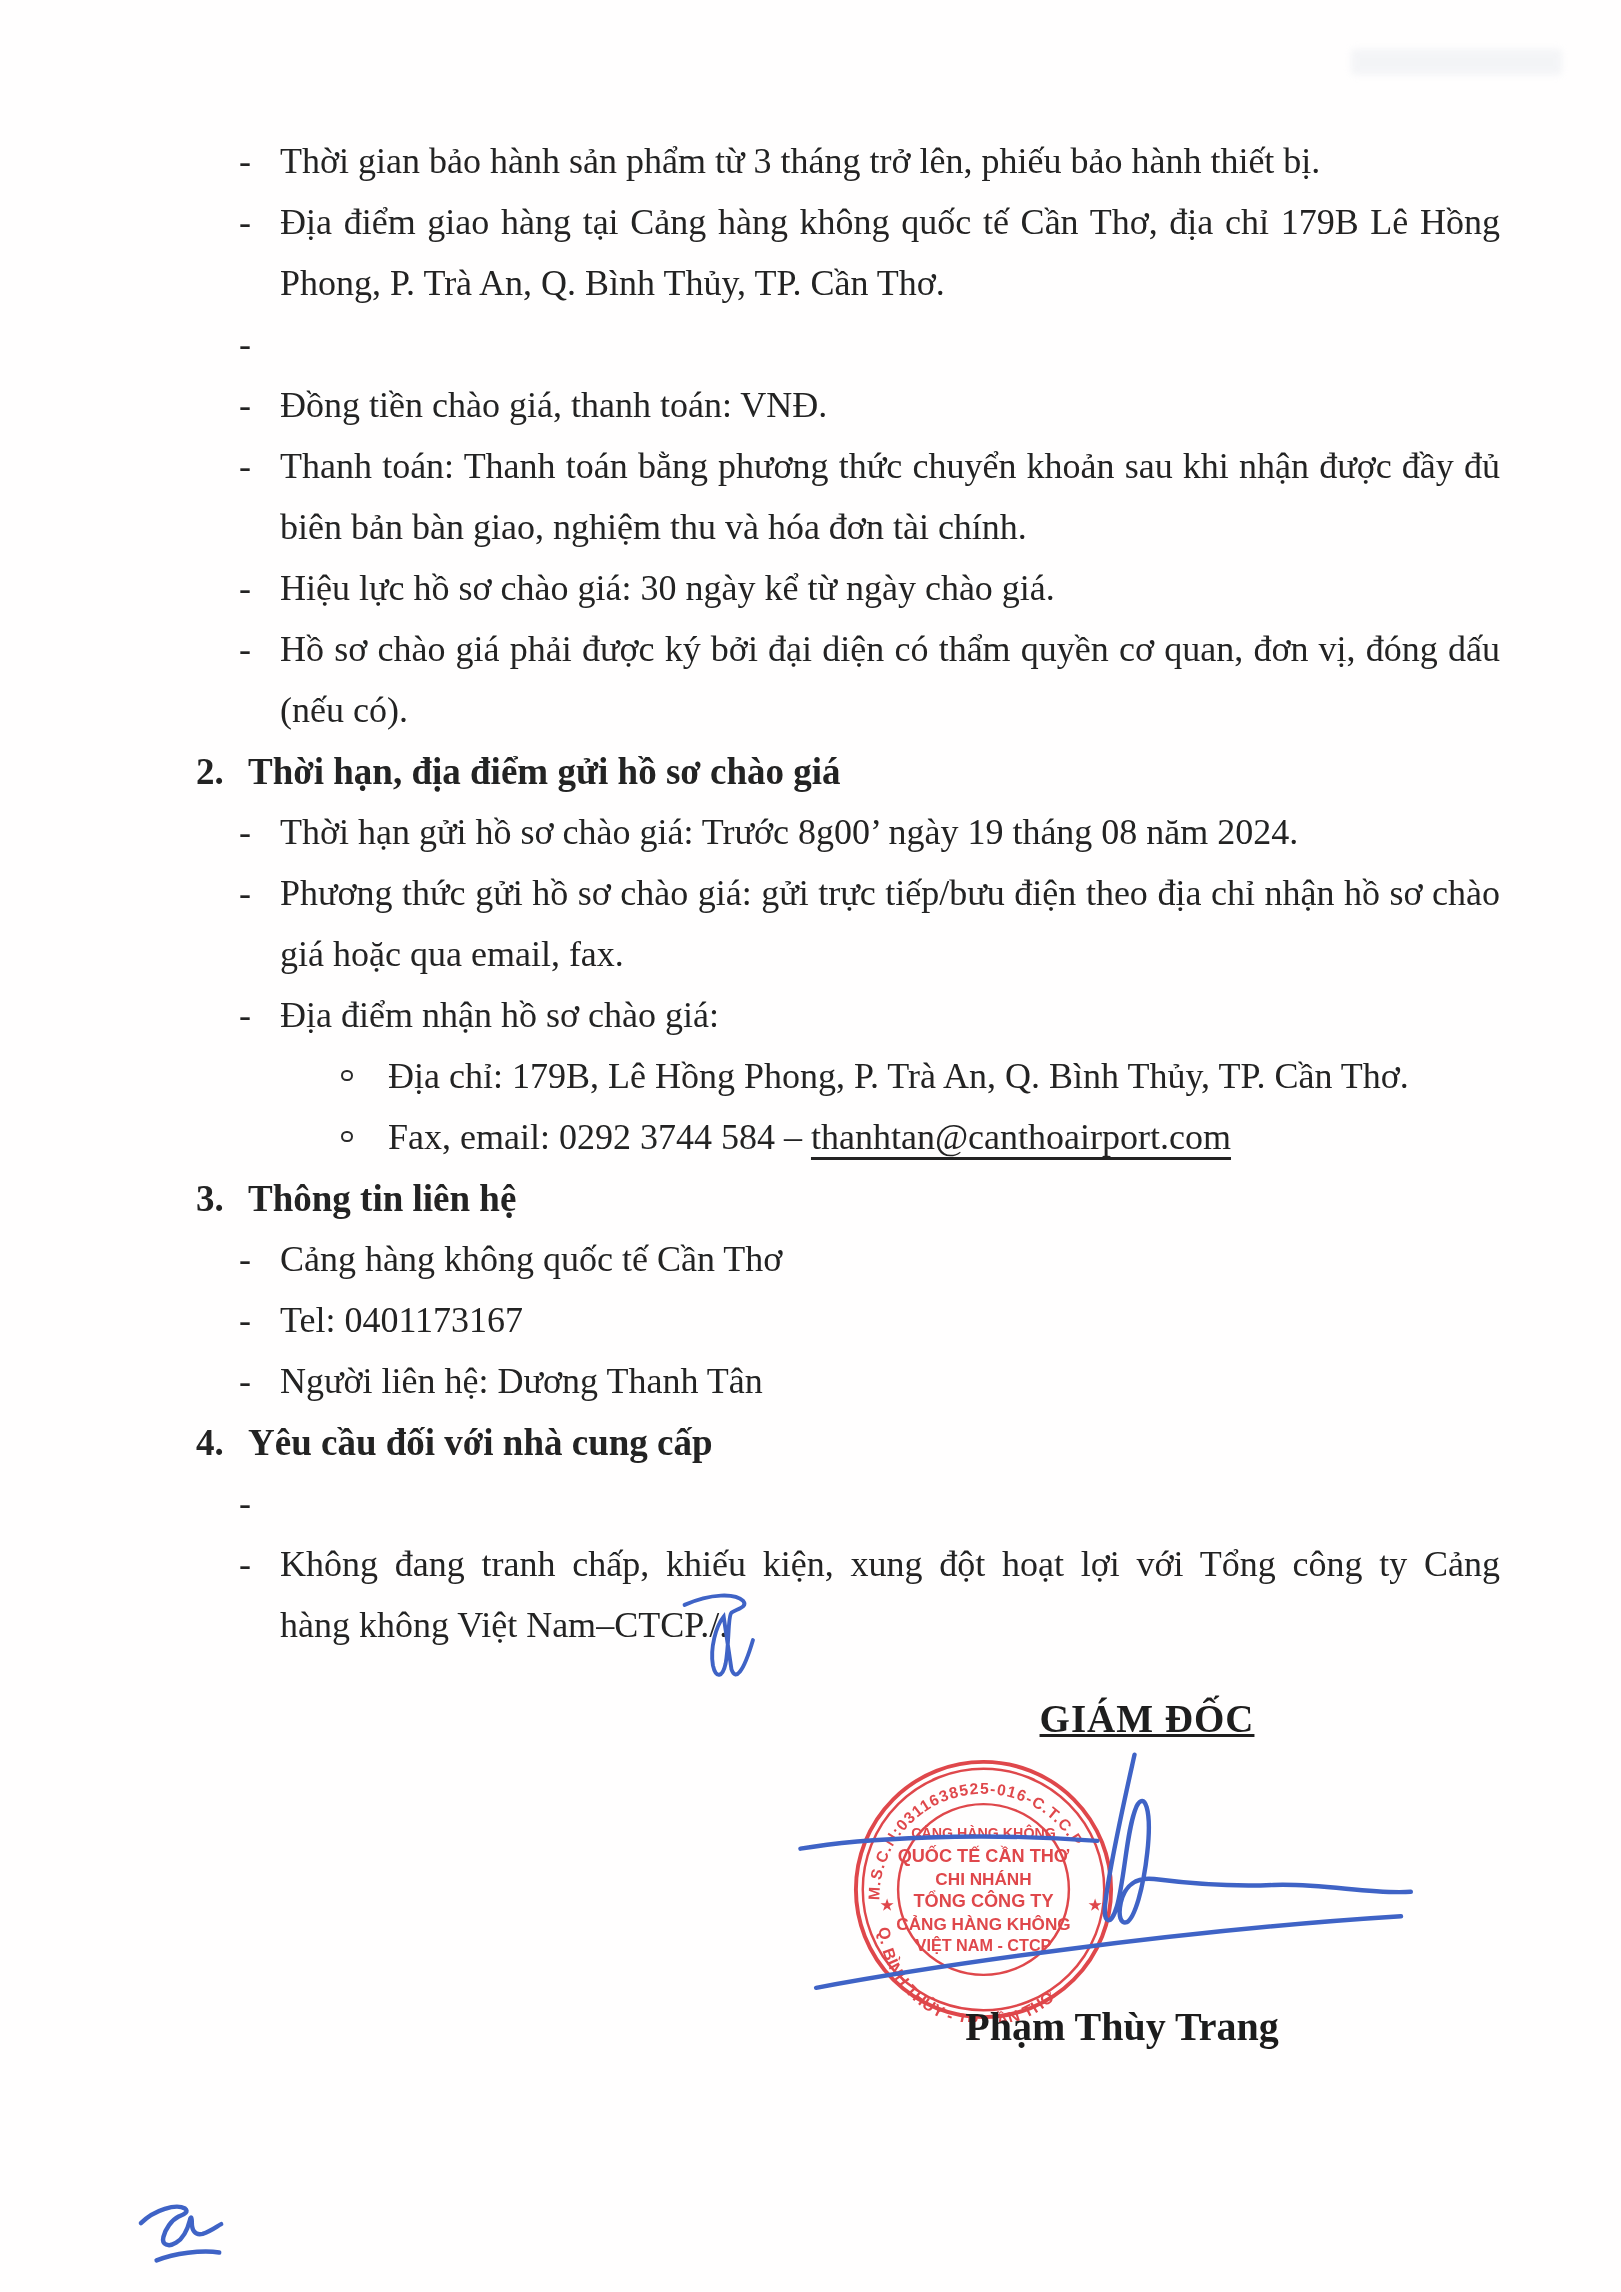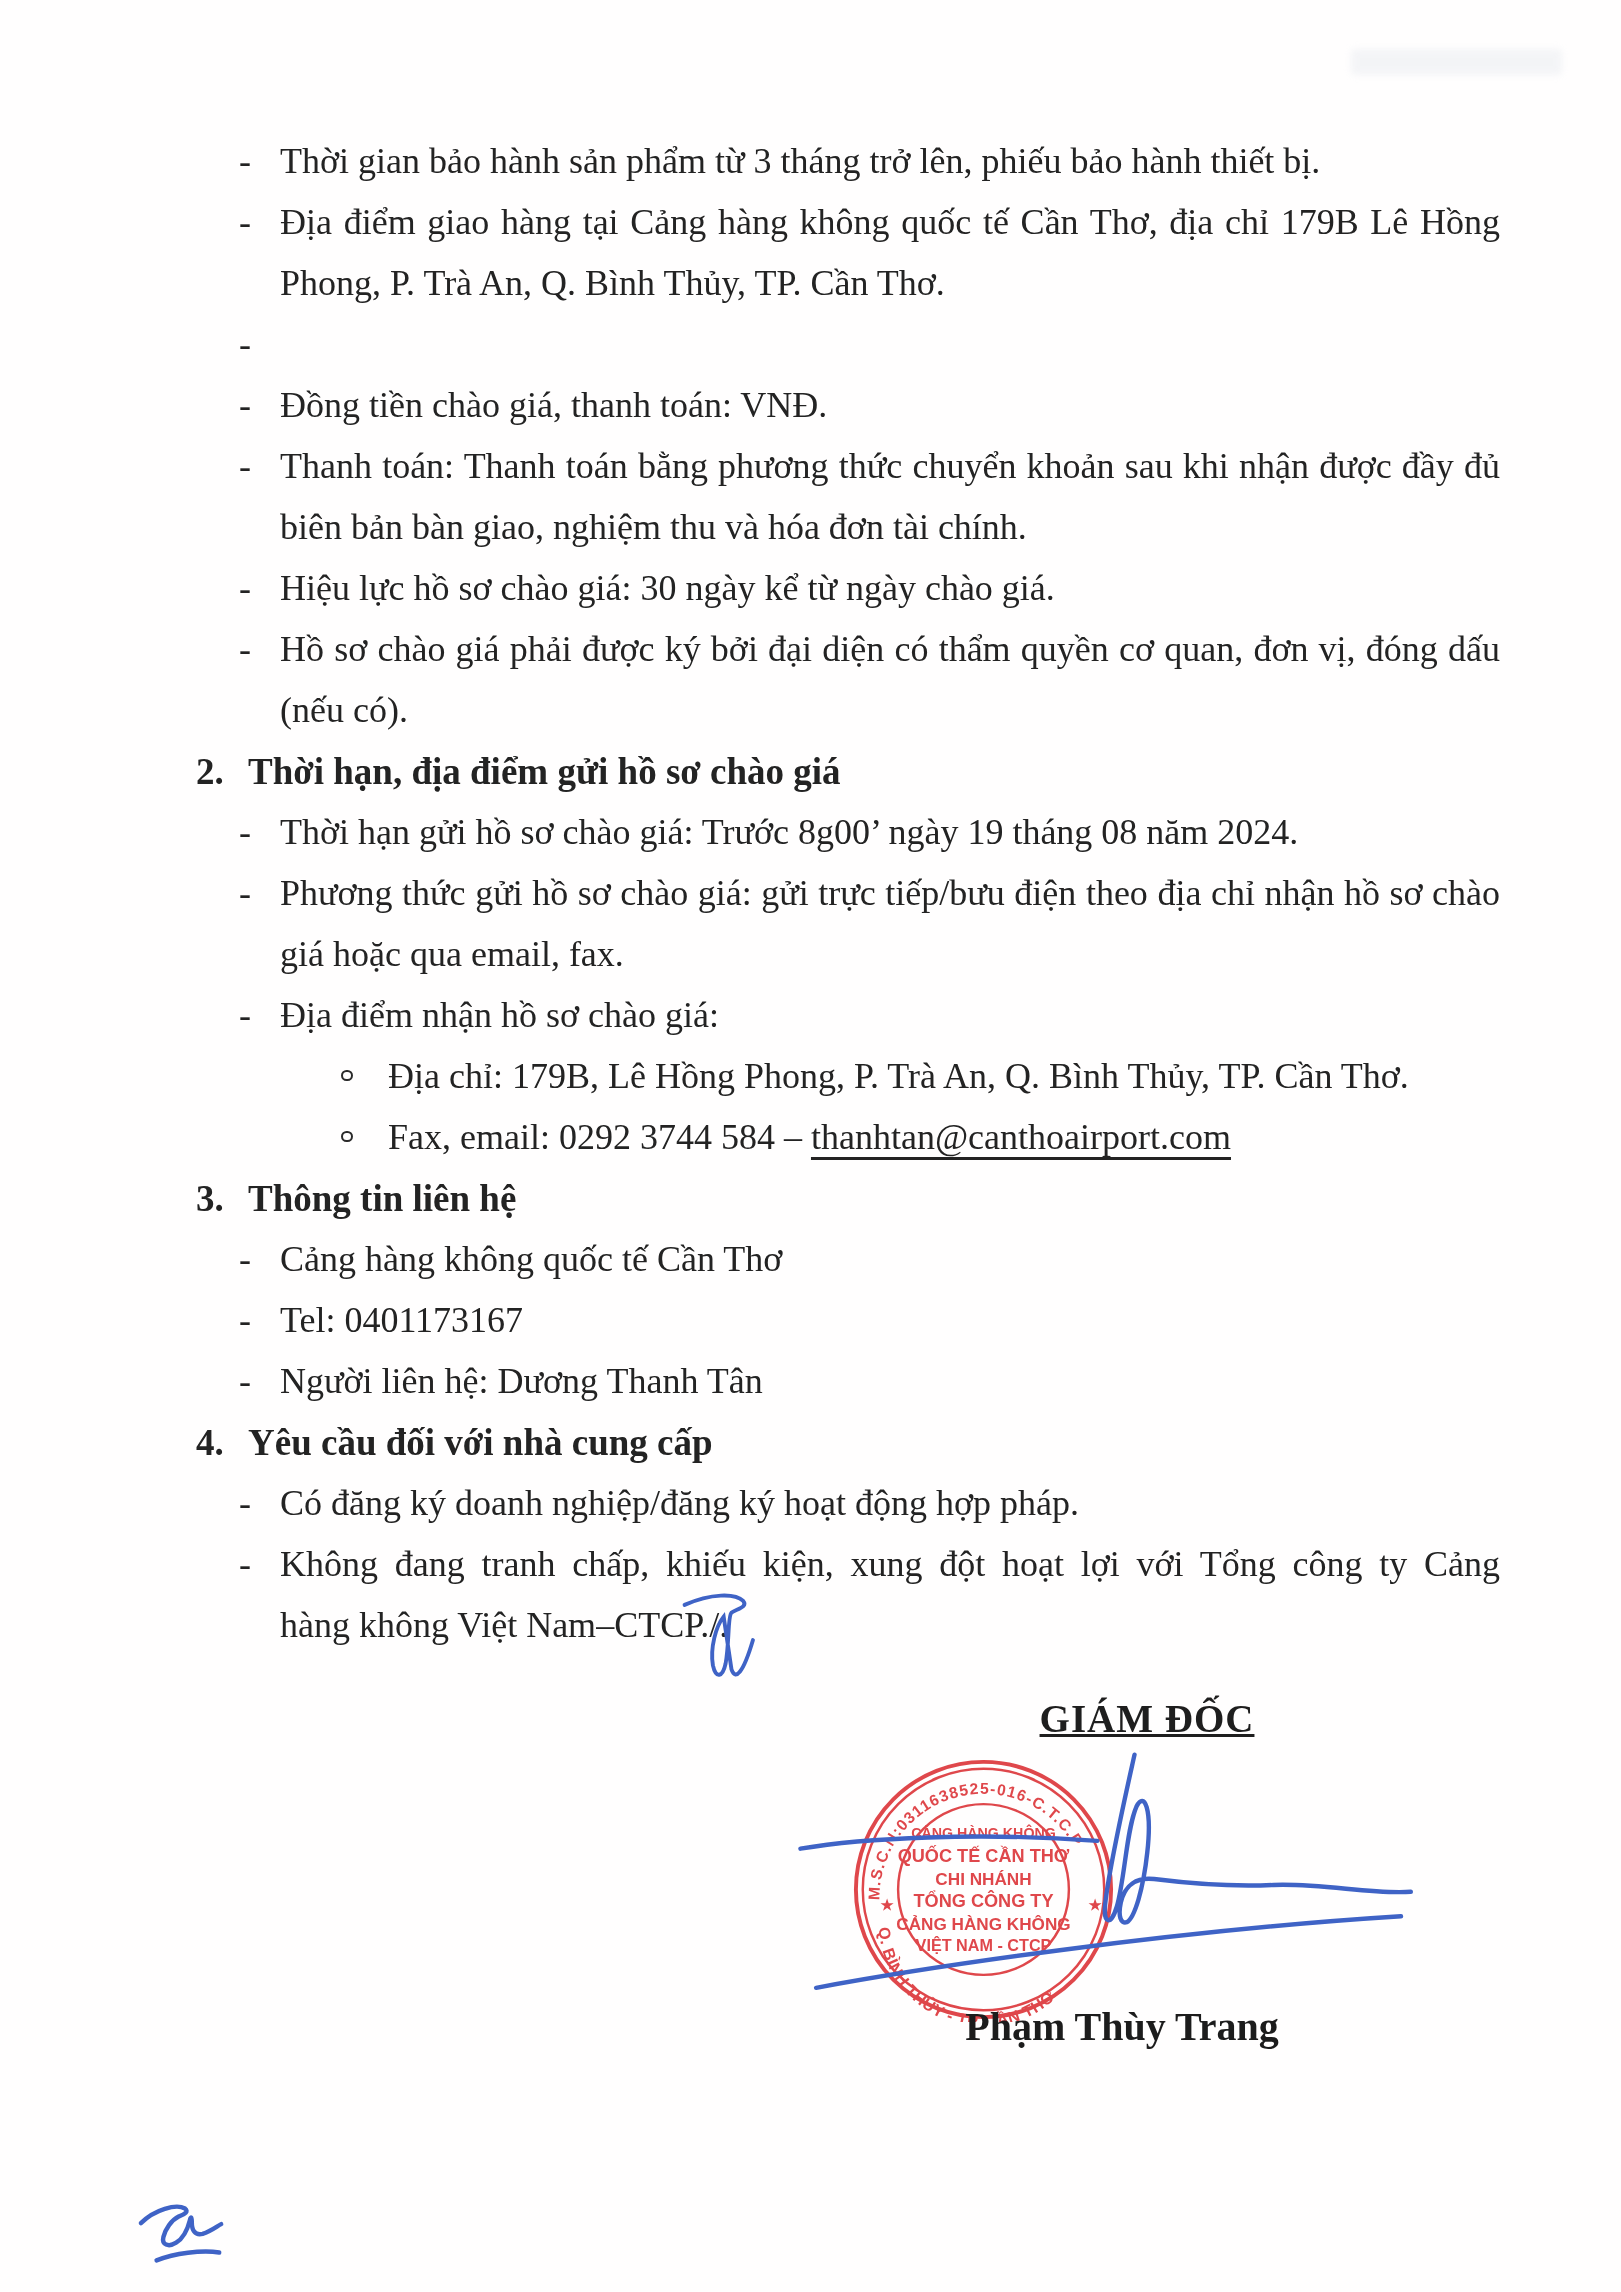--- a/index.html
+++ b/index.html
@@ -71,21 +71,21 @@
     <div class="ln hd"><span class="num">3.</span><span>Thông tin liên hệ</span></div>
 
     <div class="ln b"><span class="dash">-</span><span>Cảng hàng không quốc tế Cần Thơ</span></div>
 
     <div class="ln b"><span class="dash">-</span><span>Tel: 0401173167</span></div>
 
     <div class="ln b"><span class="dash">-</span><span>Người liên hệ: Dương Thanh Tân</span></div>
 
     <div class="ln hd"><span class="num">4.</span><span>Yêu cầu đối với nhà cung cấp</span></div>
 
-    <div class="ln b"><span class="dash">-</span><span>Có đăng ký doanh nghiệp/đăng ký hoạt động hợp pháp.</span></div>
+    <div class="ln b"><span class="dash">-</span></div>
 
     <div class="ln b j"><span class="dash">-</span><span>Không đang tranh chấp, khiếu kiện, xung đột hoạt lợi với Tổng công ty Cảng</span></div>
     <div class="ln b"><span>hàng không Việt Nam–CTCP./.</span></div>
 
   </div>
 
   <svg class="initial-svg" style="left:667px;top:1583px;width:127px;height:118px;" viewBox="0 0 130 120">
     <path d="M 18,22 C 45,10 70,10 78,18 C 83,24 72,26 66,30 C 62,34 64,60 60,82 C 57,96 50,98 47,84 C 44,66 50,44 58,34 L 66,88 C 70,100 78,92 88,58" fill="none" stroke="#3f63c6" stroke-width="4" stroke-linecap="round"></path>
   </svg>
 

